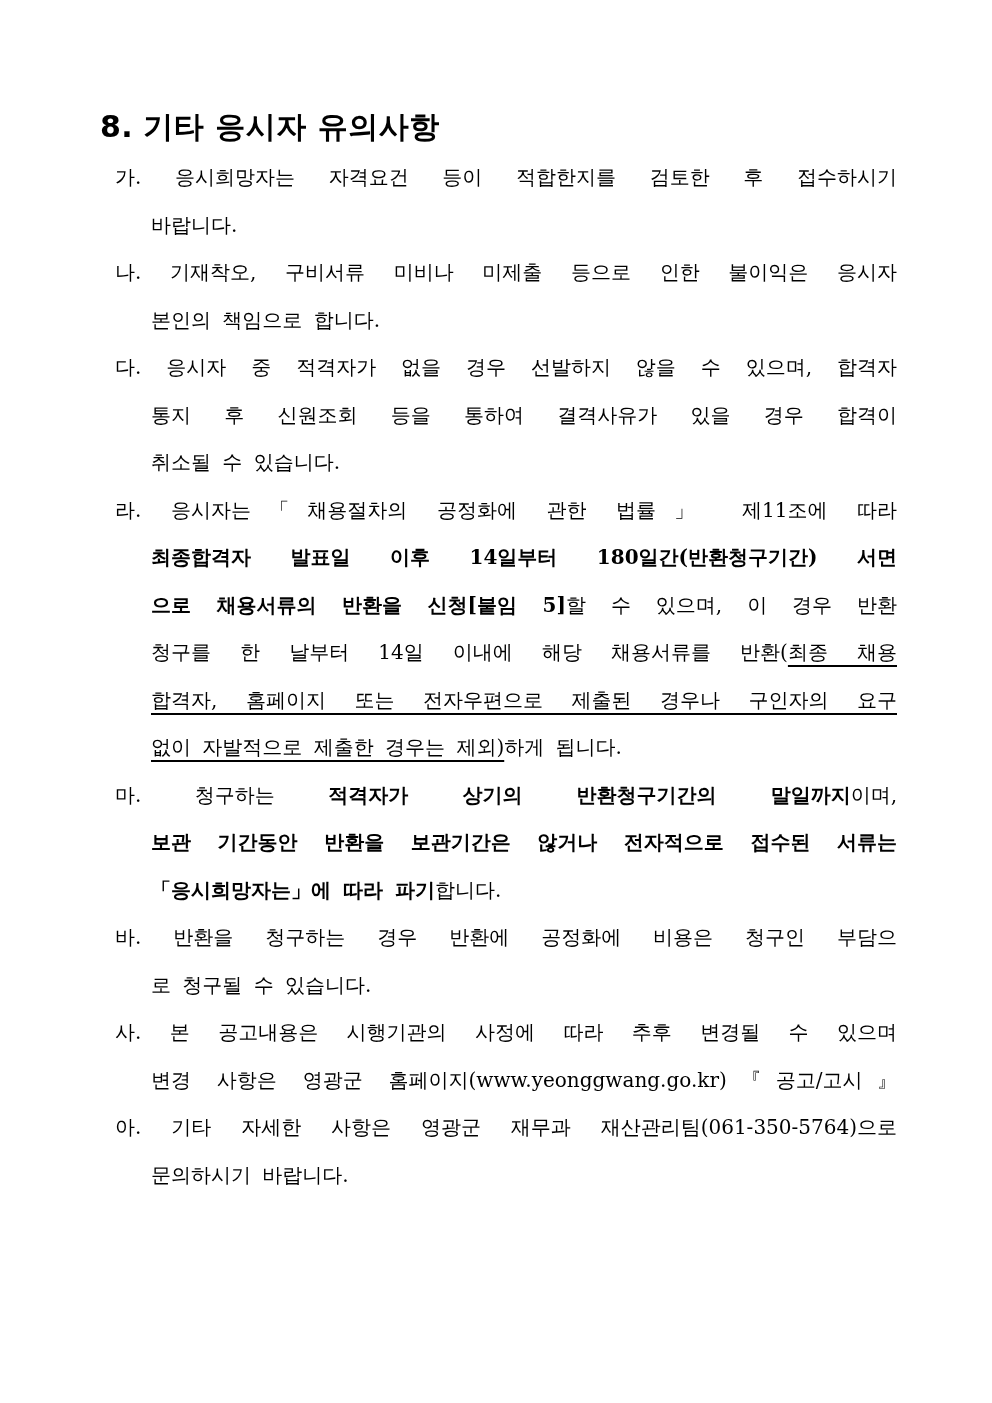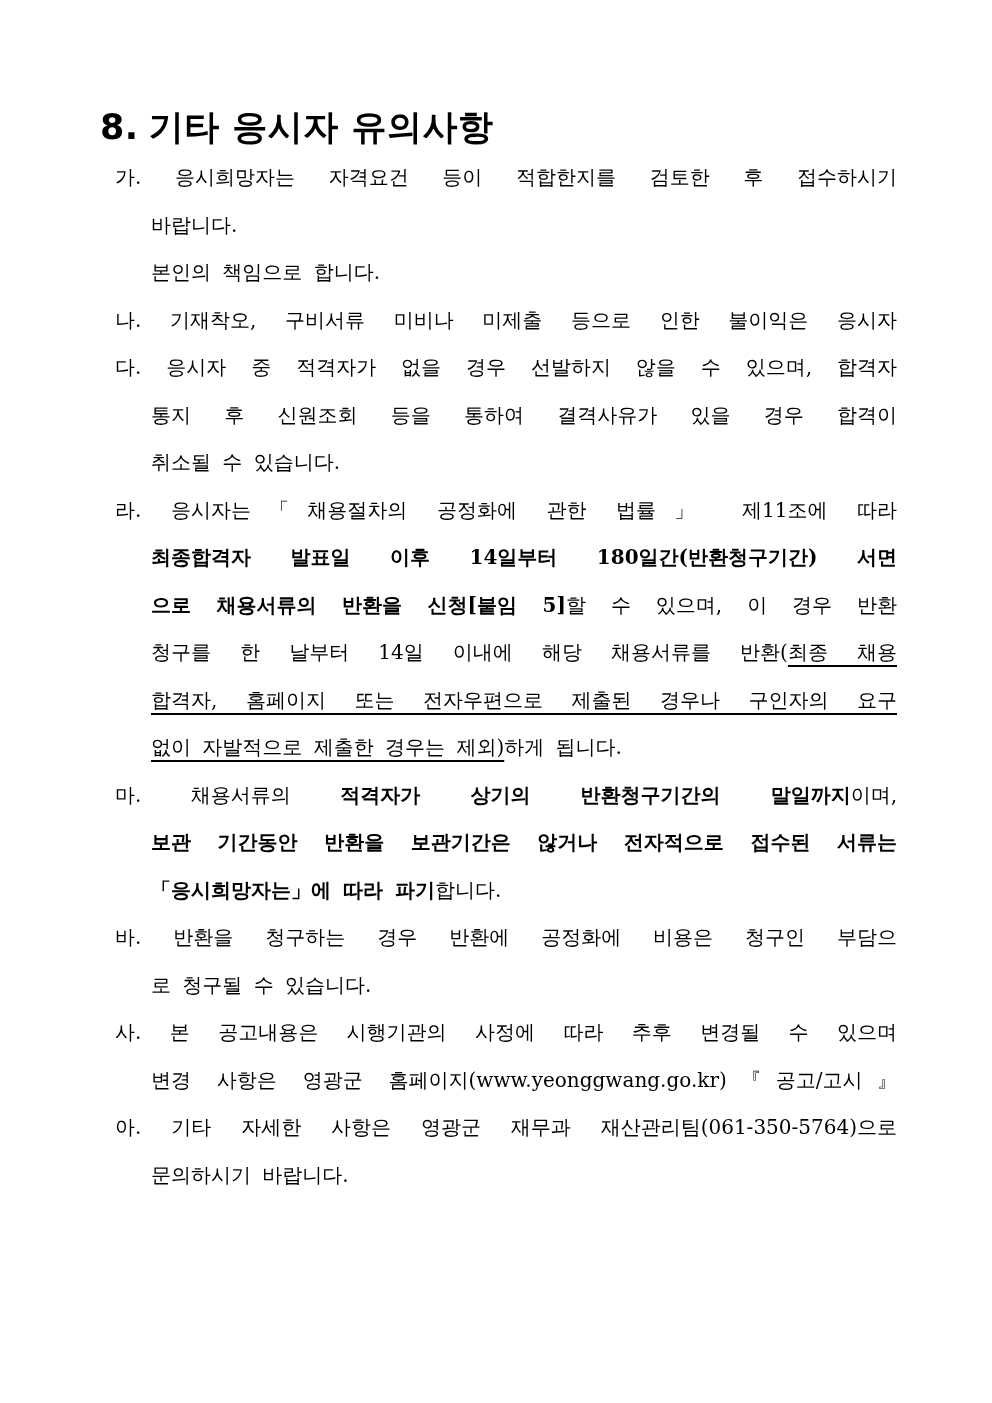--- a/index.html
+++ b/index.html
@@ -14,21 +14,21 @@
     color: #000000;
     font-family: "DejaVu Serif", "Liberation Serif", serif;
   }
   .doc {
     padding: 108px 95px 0 100px;
   }
   .heading {
     margin: 0 0 8px 0;
     font-family: "DejaVu Sans", "Liberation Sans", sans-serif;
     font-weight: 800;
-    font-size: 35px;
+    font-size: 30px;
     line-height: 38px;
     letter-spacing: 0.5px;
     white-space: nowrap;
   }
   .heading .num {
     margin-right: 10px;
   }
   .items {
     margin-left: 15px;
     margin-top: 6px;
@@ -71,38 +71,38 @@
 <div class="doc">
   <h1 class="heading">
     <span class="num">8.</span><span>기타 응시자 유의사항</span>
   </h1>
   <div class="items">
       <div>
         <div class="line jl"><span class="label">가.</span> <span class="seg">응시희망자는 자격요건 등이 적합한지를 검토한 후 접수하시기</span></div>
         <div class="line cont"><span class="seg">바랍니다.</span></div>
       </div>
       <div>
+        <div class="line jl"><span class="label">나.</span> <span class="seg">기재착오, 구비서류 미비나 미제출 등으로 인한 불이익은 응시자</span></div>
         <div class="line cont"><span class="seg">본인의 책임으로 합니다.</span></div>
-        <div class="line jl"><span class="label">나.</span> <span class="seg">기재착오, 구비서류 미비나 미제출 등으로 인한 불이익은 응시자</span></div>
       </div>
       <div>
         <div class="line jl"><span class="label">다.</span> <span class="seg">응시자 중 적격자가 없을 경우 선발하지 않을 수 있으며, 합격자</span></div>
         <div class="line jl cont"><span class="seg">통지 후 신원조회 등을 통하여 결격사유가 있을 경우 합격이</span></div>
         <div class="line cont"><span class="seg">취소될 수 있습니다.</span></div>
       </div>
       <div>
         <div class="line jl"><span class="label">라.</span> <span class="seg">응시자는「채용절차의 공정화에 관한 법률」 제11조에 따라</span></div>
         <div class="line jl cont"><span class="seg b">최종합격자 발표일 이후 14일부터 180일간(반환청구기간) 서면</span></div>
         <div class="line jl cont"><span class="seg b">으로 채용서류의 반환을 신청[붙임 5]</span><span class="seg">할 수 있으며, 이 경우 반환</span></div>
         <div class="line jl cont"><span class="seg">청구를 한 날부터 14일 이내에 해당 채용서류를 반환(</span><span class="seg u">최종 채용</span></div>
         <div class="line jl cont"><span class="seg u">합격자, 홈페이지 또는 전자우편으로 제출된 경우나 구인자의 요구</span></div>
         <div class="line cont"><span class="seg u">없이 자발적으로 제출한 경우는 제외)</span><span class="seg">하게 됩니다.</span></div>
       </div>
       <div>
-        <div class="line jl"><span class="label">마.</span> <span class="seg">채용서류의 </span><span class="seg b">적격자가 상기의 반환청구기간의 말일까지</span><span class="seg">이며,</span></div>
+        <div class="line jl"><span class="label">마.</span> <span class="seg">청구하는 </span><span class="seg b">적격자가 상기의 반환청구기간의 말일까지</span><span class="seg">이며,</span></div>
         <div class="line jl cont"><span class="seg b">보관 기간동안 반환을 보관기간은 않거나 전자적으로 접수된 서류는</span></div>
         <div class="line cont"><span class="seg b">「응시희망자는」에 따라 파기</span><span class="seg">합니다.</span></div>
       </div>
       <div>
         <div class="line jl"><span class="label">바.</span> <span class="seg">반환을 청구하는 경우 반환에 공정화에 비용은 청구인 부담으</span></div>
         <div class="line cont"><span class="seg">로 청구될 수 있습니다.</span></div>
       </div>
       <div>
         <div class="line jl"><span class="label">사.</span> <span class="seg">본 공고내용은 시행기관의 사정에 따라 추후 변경될 수 있으며</span></div>
         <div class="line jl cont"><span class="seg">변경 사항은 영광군 홈페이지(www.yeonggwang.go.kr)『공고/고시』</span></div>

